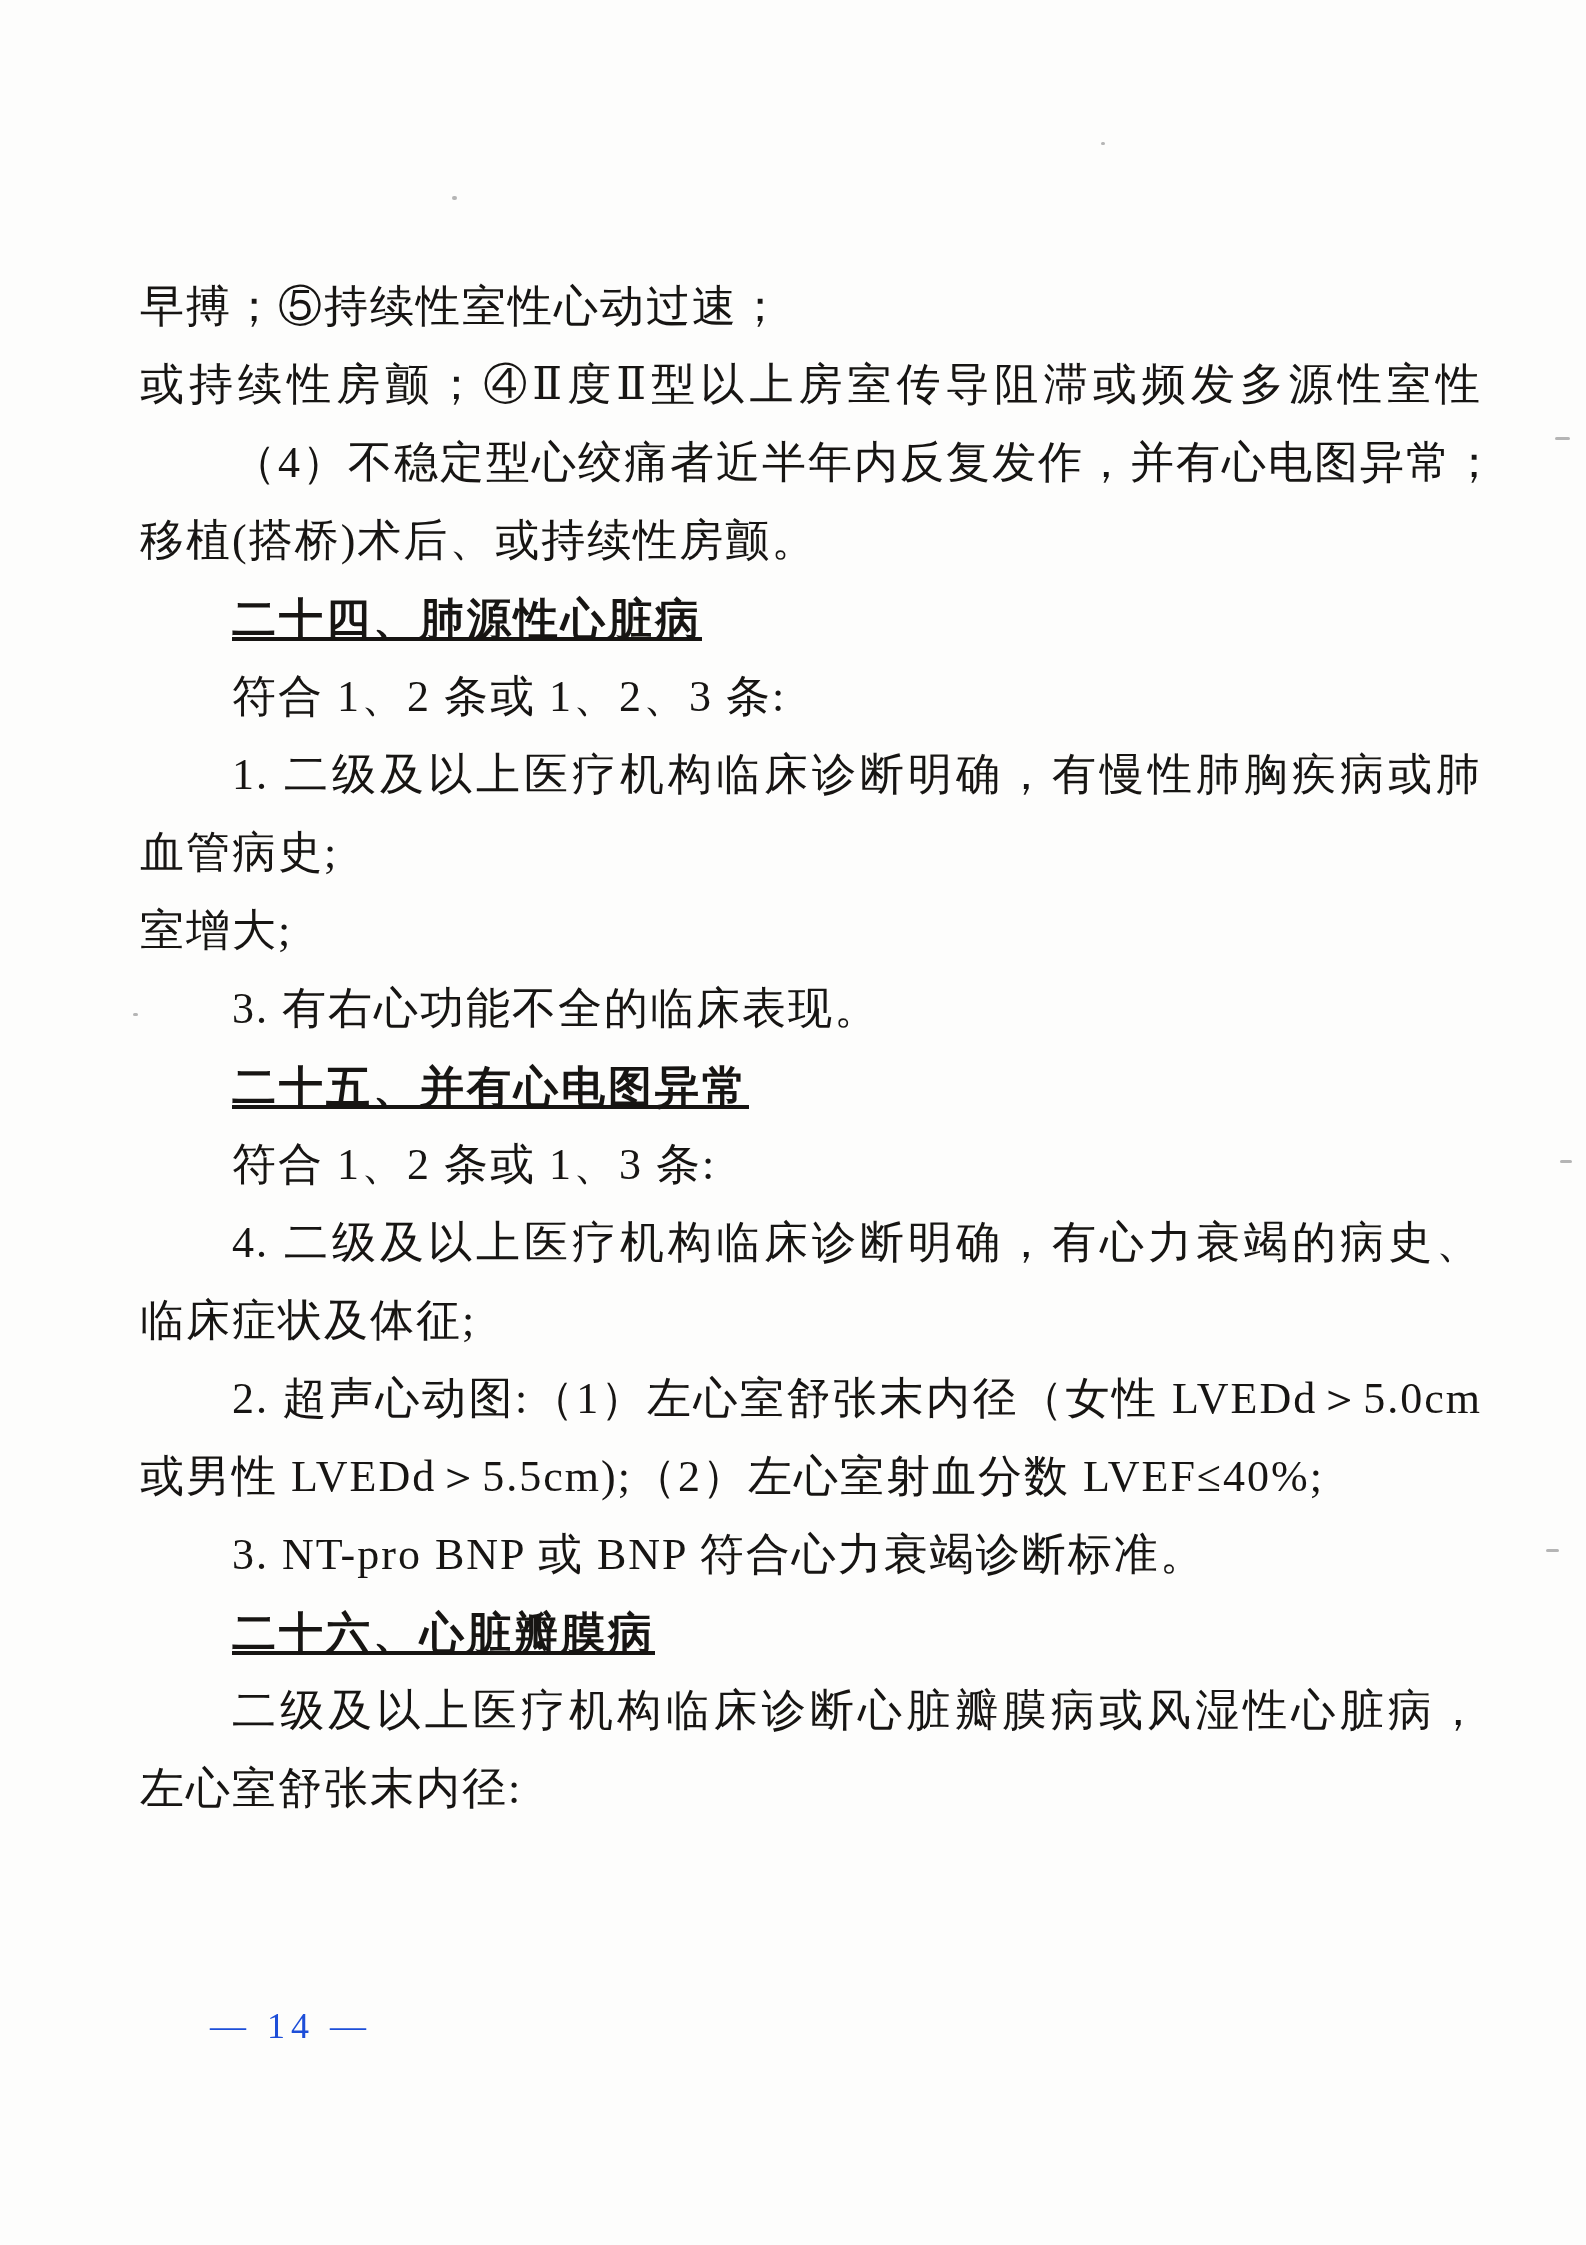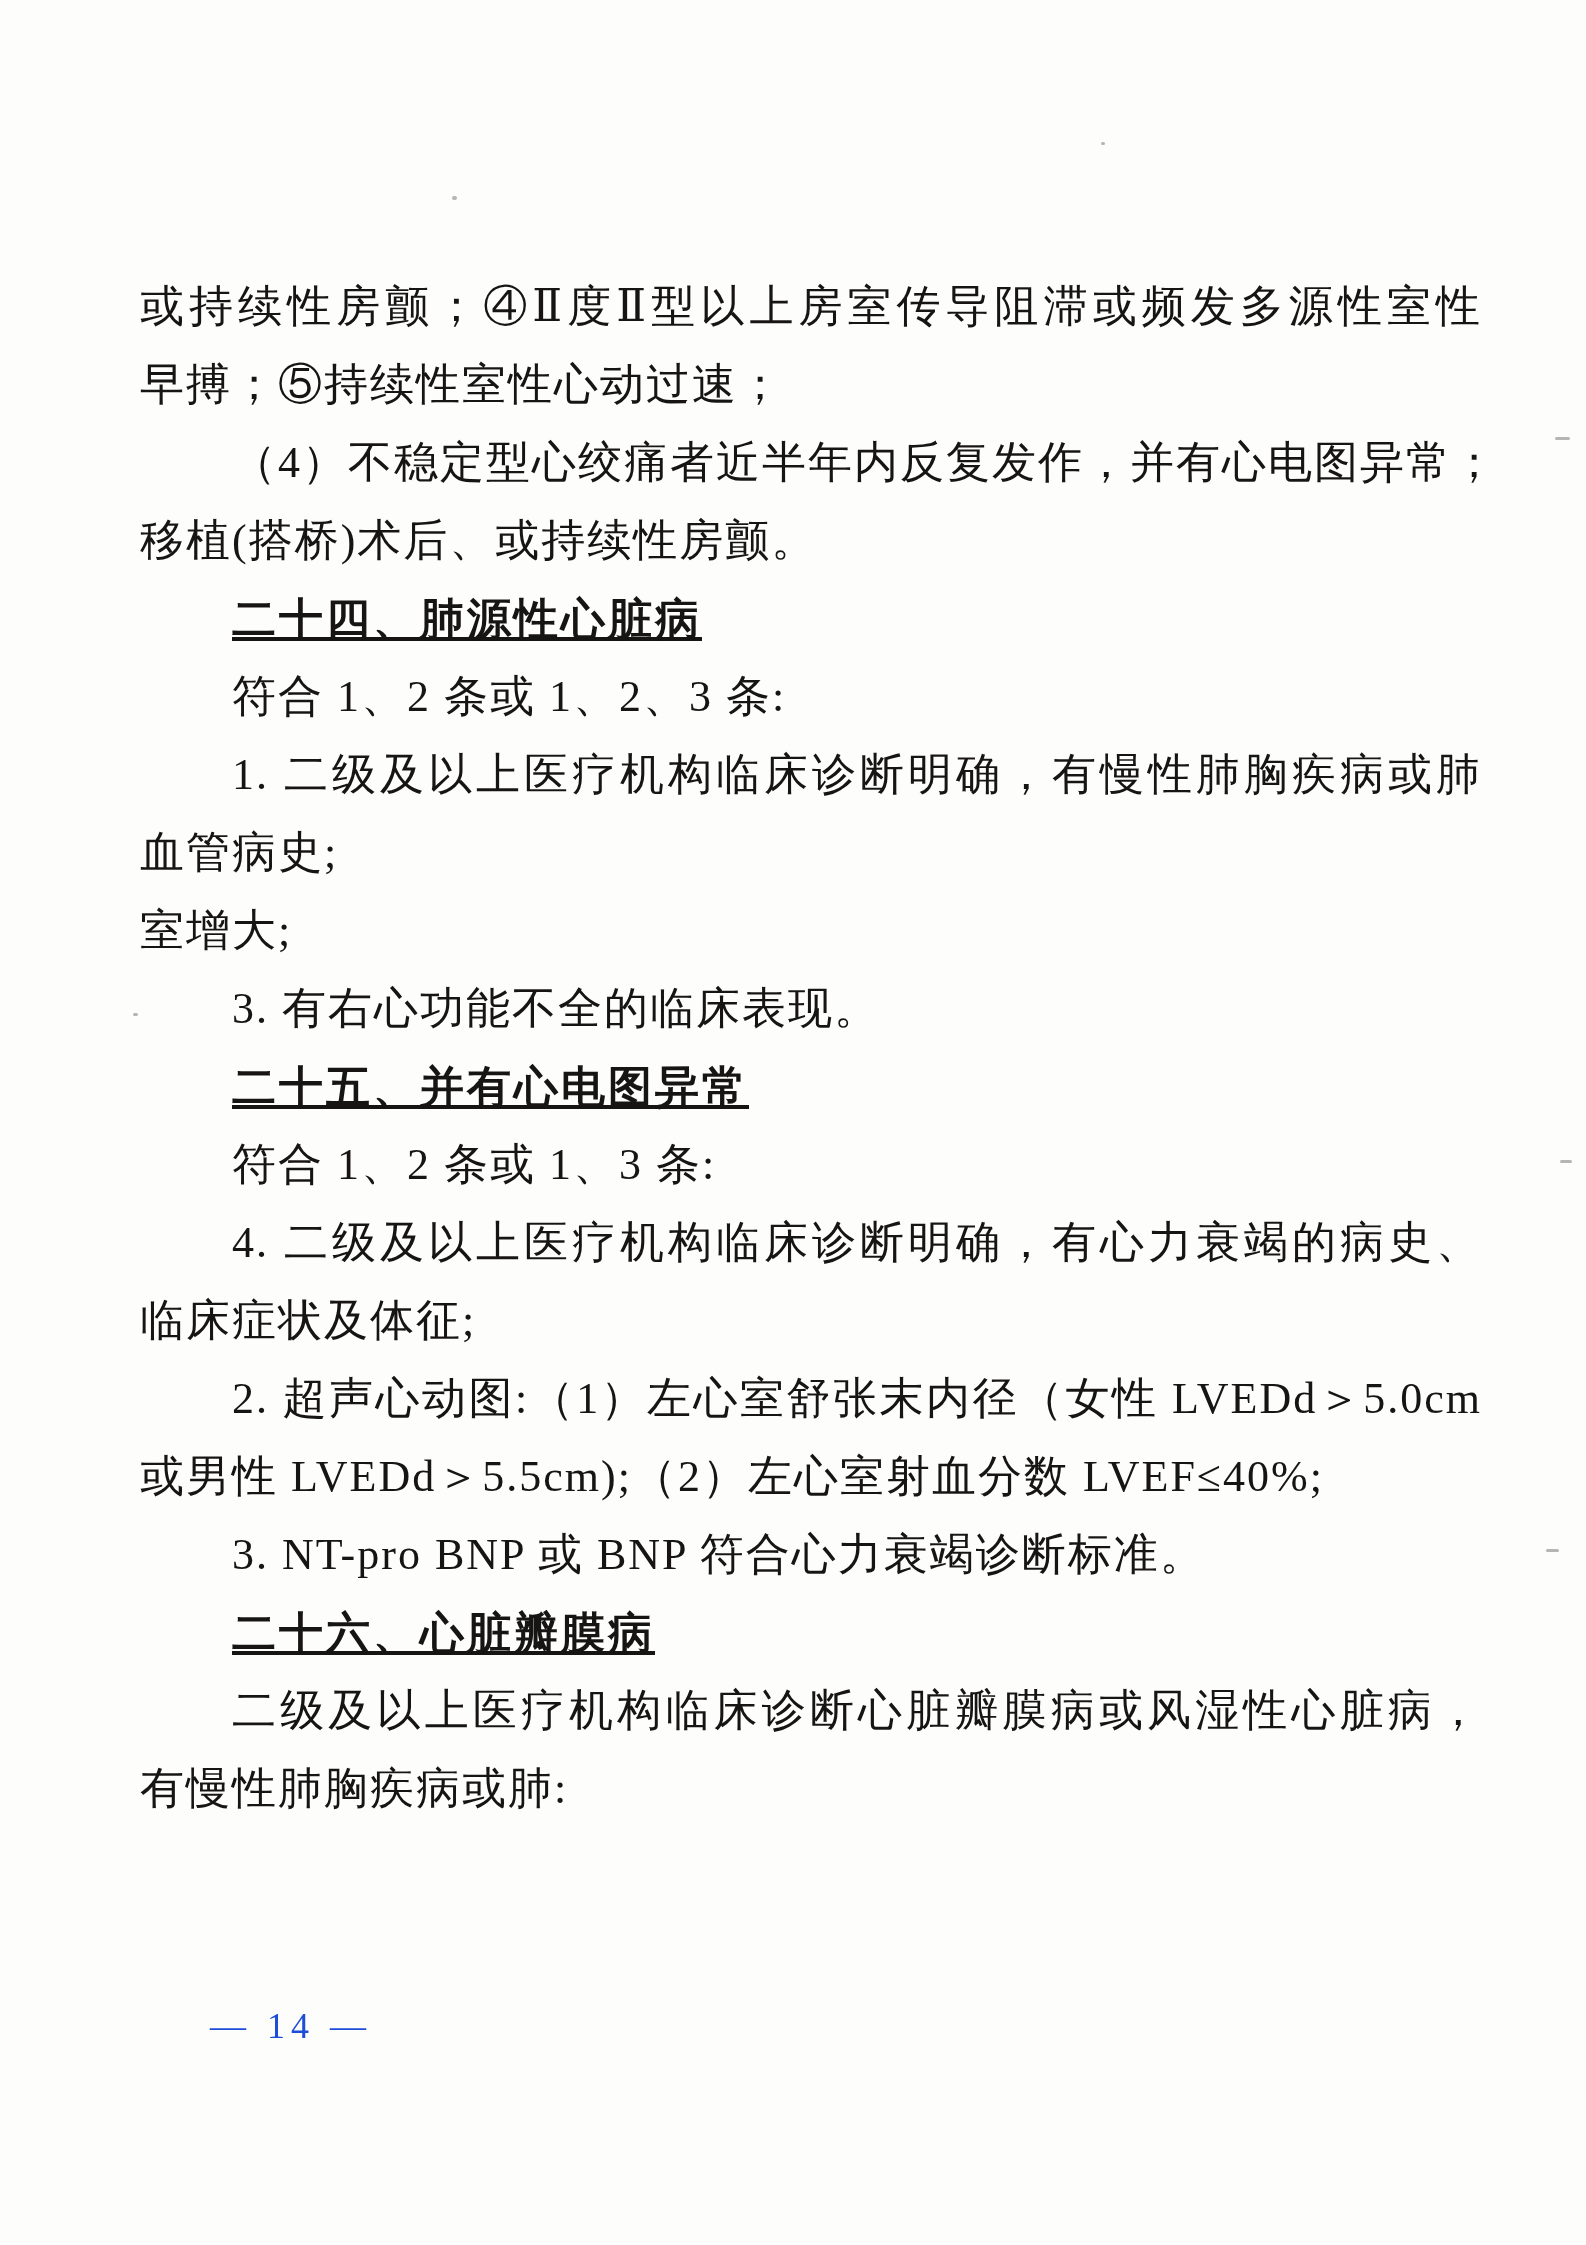--- a/index.html
+++ b/index.html
@@ -66,37 +66,37 @@
 <div class="page">
 
   <div class="scan-mark" style="left:452px; top:196px; width:5px; height:4px;"></div>
   <div class="scan-mark" style="left:1101px; top:142px; width:4px; height:3px;"></div>
   <div class="scan-mark" style="left:1555px; top:437px; width:15px; height:3px;"></div>
   <div class="scan-mark" style="left:1560px; top:1160px; width:12px; height:3px;"></div>
   <div class="scan-mark" style="left:1546px; top:1549px; width:13px; height:3px;"></div>
   <div class="scan-mark" style="left:133px; top:1013px; width:5px; height:3px;"></div>
 
   <div class="text-block">
+      <div class="line">早搏；⑤持续性室性心动过速；</div>
       <div class="line full">或持续性房颤；④Ⅱ度Ⅱ型以上房室传导阻滞或频发多源性室性</div>
-      <div class="line">早搏；⑤持续性室性心动过速；</div>
       <div class="line indent">（4）不稳定型心绞痛者近半年内反复发作，并有心电图异常；</div>
       <div class="line">移植(搭桥)术后、或持续性房颤。</div>
       <div class="line indent bold">二十四、肺源性心脏病</div>
       <div class="line indent">符合 1、2 条或 1、2、3 条:</div>
       <div class="line indent full">1. 二级及以上医疗机构临床诊断明确，有慢性肺胸疾病或肺</div>
       <div class="line">血管病史;</div>
       <div class="line">室增大;</div>
       <div class="line indent">3. 有右心功能不全的临床表现。</div>
       <div class="line indent bold">二十五、并有心电图异常</div>
       <div class="line indent">符合 1、2 条或 1、3 条:</div>
       <div class="line indent full">4. 二级及以上医疗机构临床诊断明确，有心力衰竭的病史、</div>
       <div class="line">临床症状及体征;</div>
       <div class="line indent full">2. 超声心动图:（1）左心室舒张末内径（女性 LVEDd＞5.0cm</div>
       <div class="line">或男性 LVEDd＞5.5cm);（2）左心室射血分数 LVEF≤40%;</div>
       <div class="line indent">3. NT-pro BNP 或 BNP 符合心力衰竭诊断标准。</div>
       <div class="line indent bold">二十六、心脏瓣膜病</div>
       <div class="line indent full">二级及以上医疗机构临床诊断心脏瓣膜病或风湿性心脏病，</div>
-      <div class="line">有慢性肺胸疾病或肺:</div>
+      <div class="line">左心室舒张末内径:</div>
     </div>
 
   <div class="footer">— 14 —</div>
 
 </div>
 
 </body></html>

